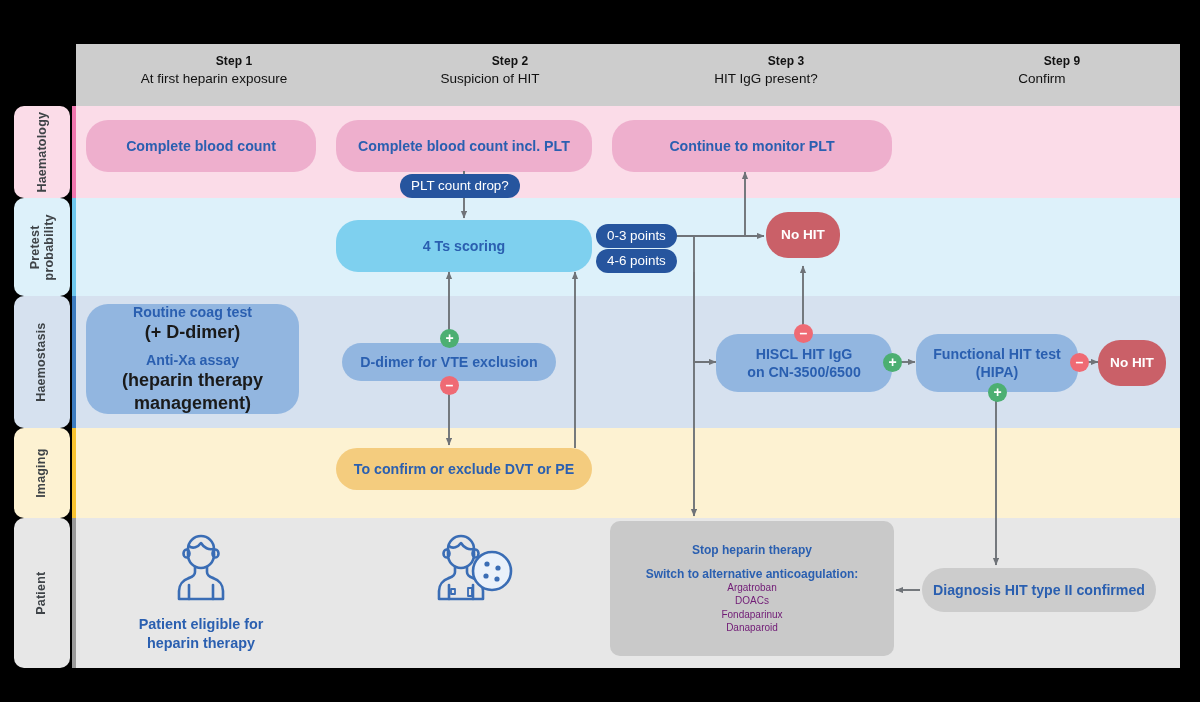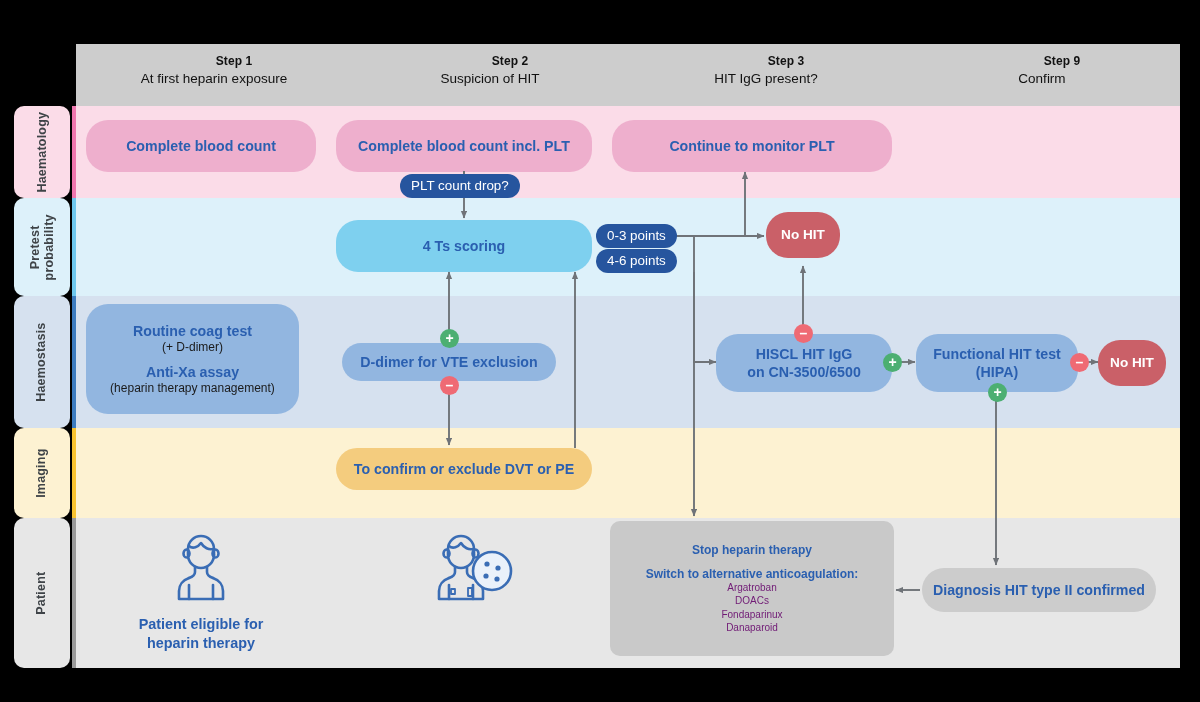--- a/index.html
+++ b/index.html
@@ -31,21 +31,21 @@
             background: #cdcdcd; display: flex; }
   .step { flex: 1; text-align: center; padding-top: 10px; color: #111; }
   .step .t { font-size: 12px; font-weight: 700; letter-spacing: .1px; padding-left: 40px; }
   .step .s { font-size: 13.5px; margin-top: 3px; }
 
   
   .node { position: absolute; border-radius: 22px; display: flex;
           flex-direction: column; align-items: center; justify-content: center;
           text-align: center; line-height: 1.28; }
   .node .b { font-weight: 700; color: #2a5fb0; font-size: 14.2px; }
-  .node .n { font-weight: 400; color: #1a1a1a; font-size: 12px; }
+  .node .n { font-weight: 700; color: #1a1a1a; font-size: 18px; }
 
   .pink   { background: #eeafcd; }
   .cyan   { background: #7ed0ef; }
   .blue   { background: #92b6e0; }
   .amber  { background: #f4cc7e; }
   .greyl  { background: #cccccc; }
   .red    { background: #ca6068; }
   .red .b { color: #ffffff; font-size: 13.6px; }
 
   

